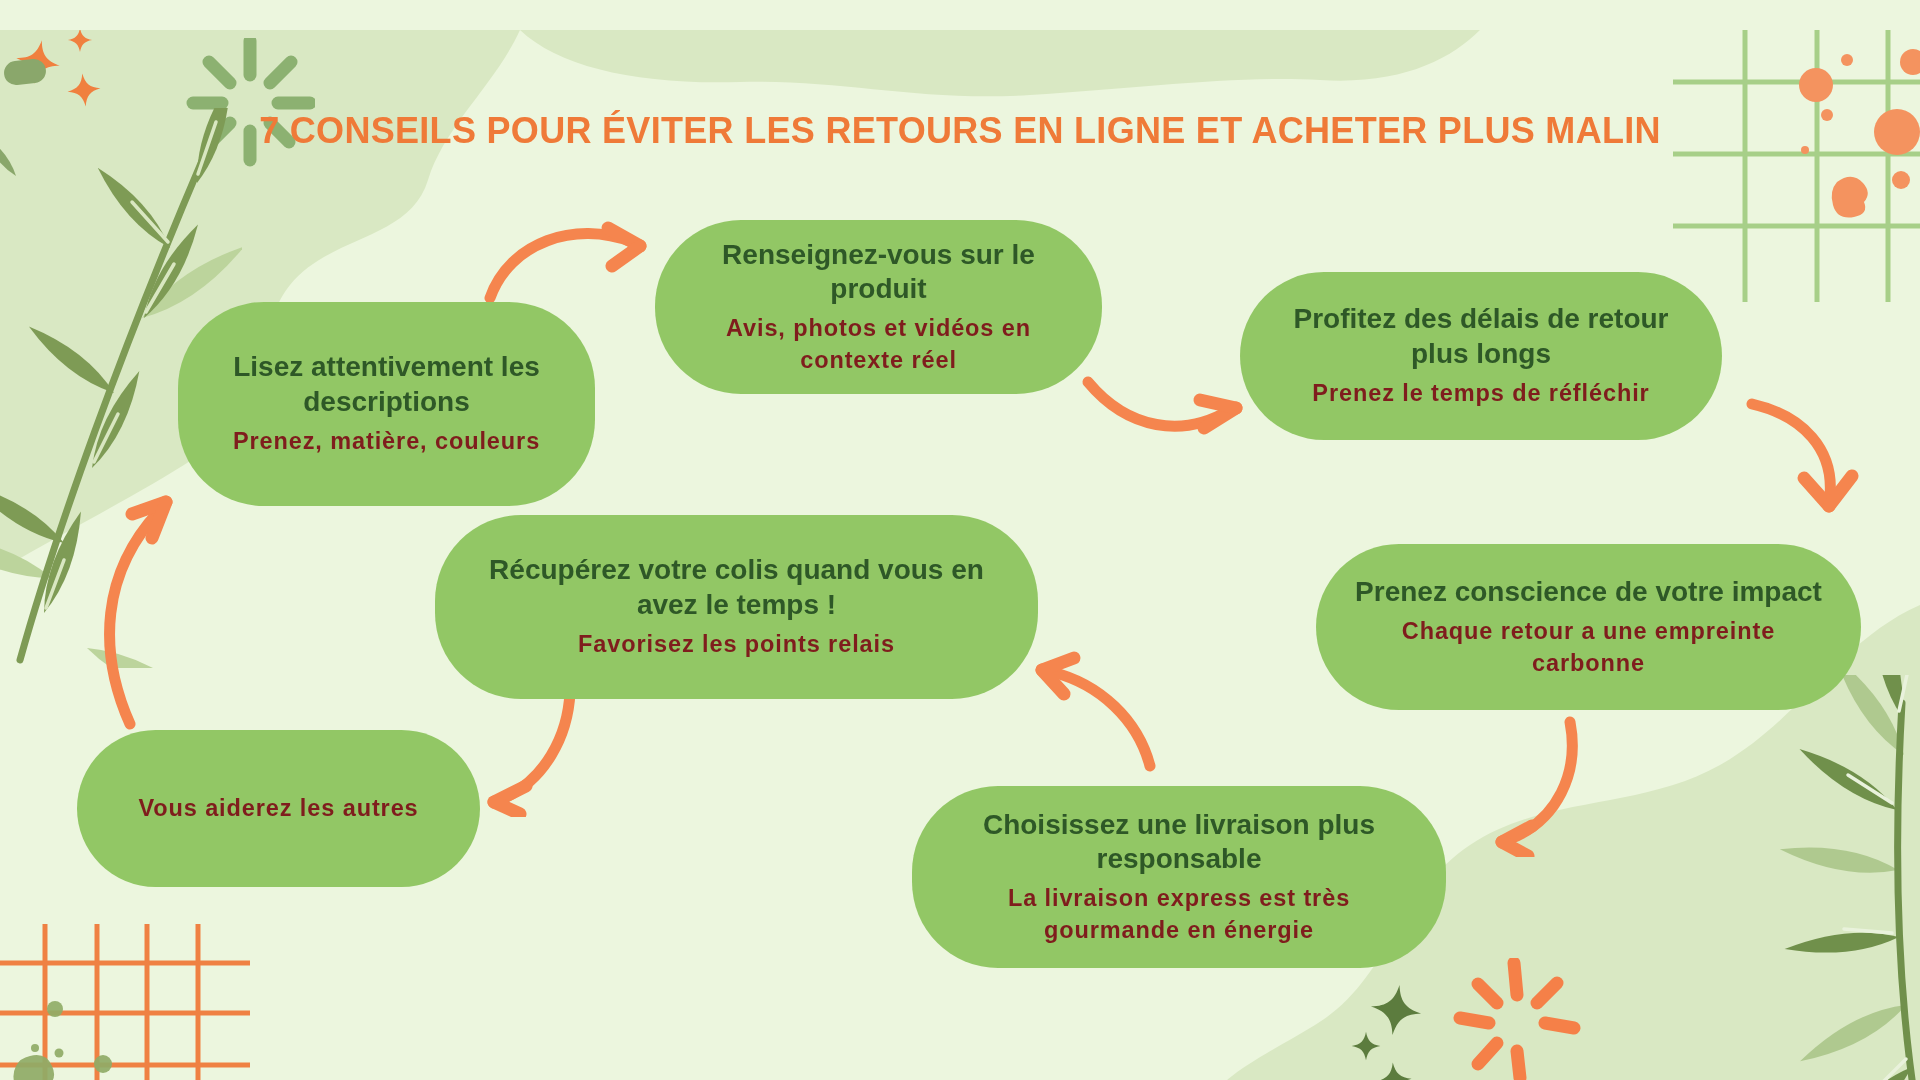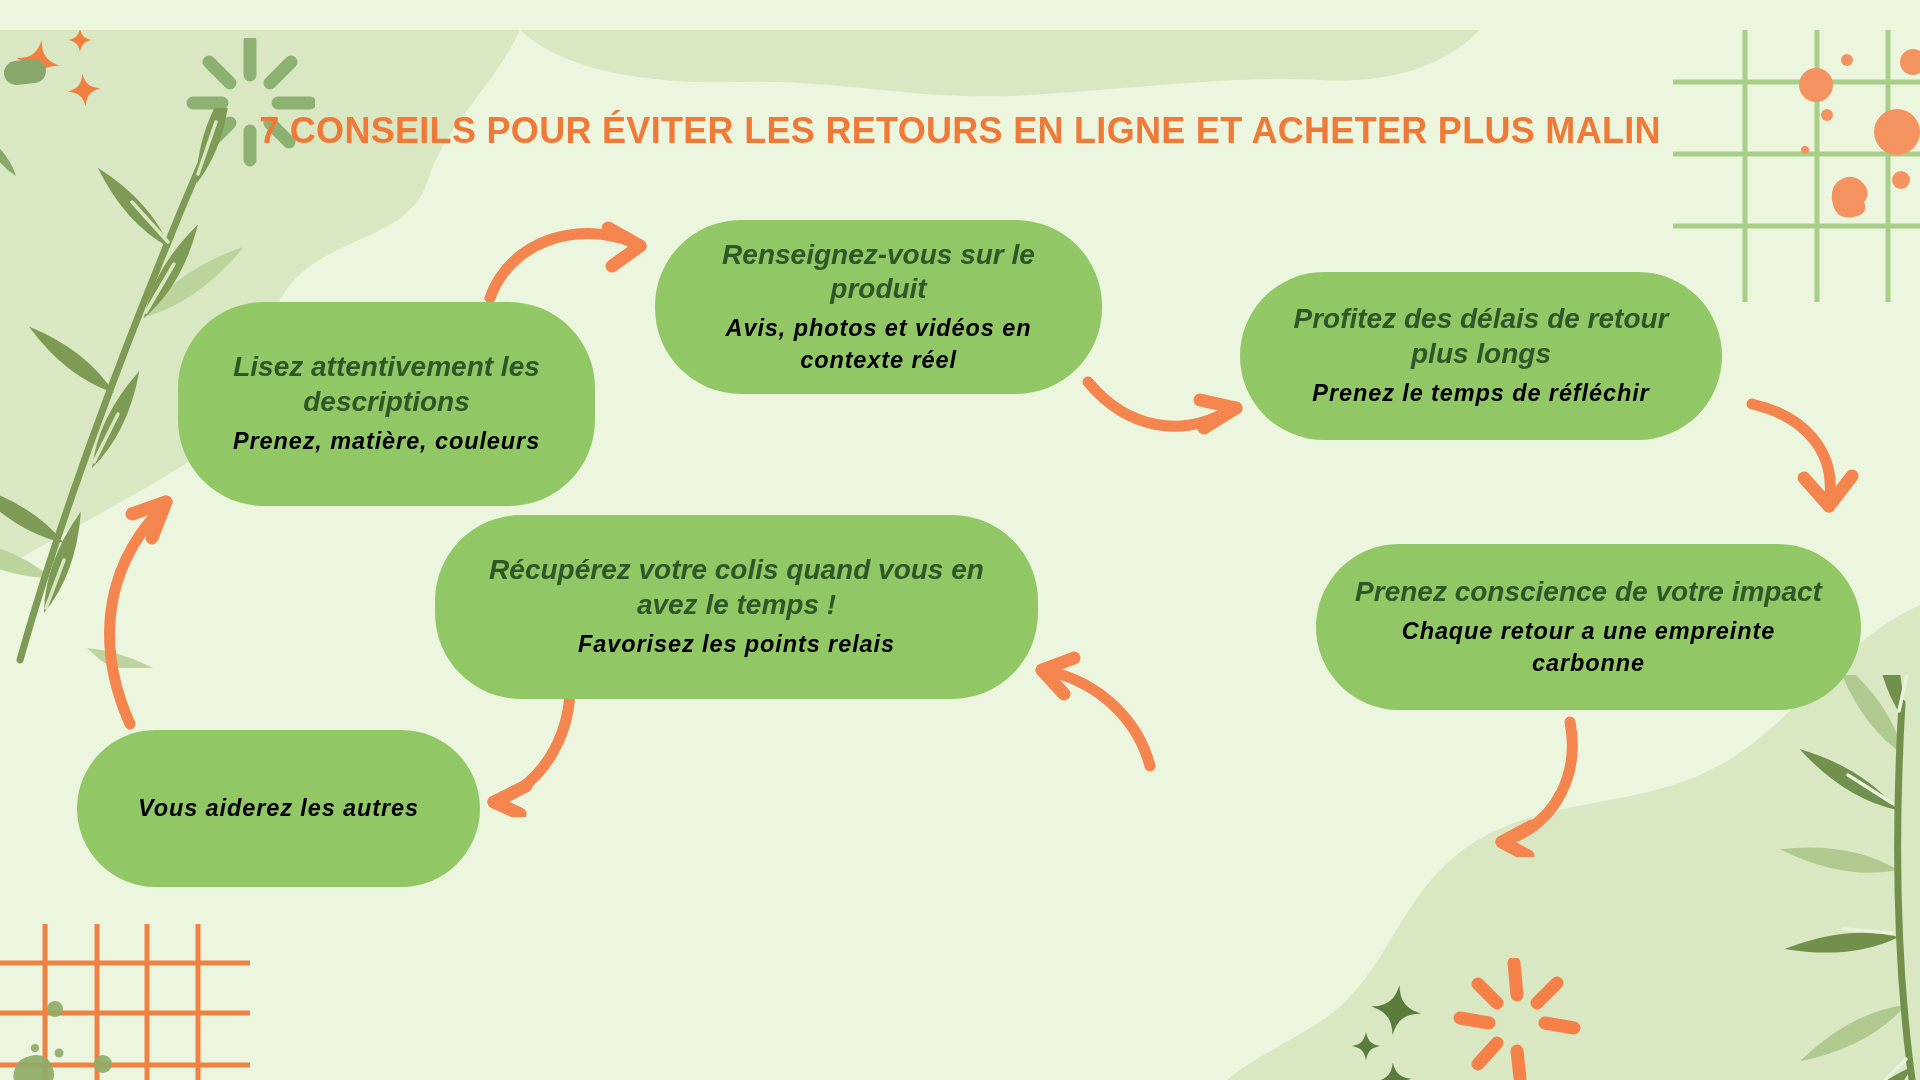--- a/index.html
+++ b/index.html
@@ -5,23 +5,23 @@
   html,body{margin:0;padding:0;background:#ECF6DE;}
   .canvas{position:relative;width:1920px;height:1080px;overflow:hidden;background:#ECF6DE;
           font-family:"Liberation Sans",sans-serif;margin-top:30px;}
   .bg-blobs{position:absolute;left:0;top:0;z-index:0;}
   .deco{position:absolute;z-index:1;}
   .arrow{position:absolute;z-index:2;}
   .title{position:absolute;top:80px;left:0;width:100%;text-align:center;z-index:3;
          font-size:36px;font-weight:700;letter-spacing:.3px;color:#EF7A38;}
   .bubble{position:absolute;z-index:3;background:#92C765;border-radius:86px;
           display:flex;flex-direction:column;align-items:center;justify-content:center;
-          text-align:center;padding:10px 32px;box-sizing:border-box;gap:7px;font-style:italic;}
+          text-align:center;padding:10px 32px;box-sizing:border-box;gap:7px;}
   .bubble-heading{color:#2E5827;font-size:28px;font-weight:700;line-height:1.22;}
-  .bubble-sub{color:#000000;font-size:23.5px;font-weight:700;letter-spacing:.9px;line-height:1.35;}
+  .bubble-sub{color:#7f1d1d;font-size:23.5px;font-weight:700;letter-spacing:.9px;line-height:1.35;}
   .bottom-artifact{position:absolute;left:147px;top:1070px;width:50px;height:10px;
                    background:#3A3FAE;z-index:4;}
 </style>
 </head>
 <body>
 
 <div class="canvas">
 
   <svg class="bg-blobs" width="1920" height="1080" viewBox="0 0 1920 1080">
     <path fill="#D9E8C3" d="M0,0 L520,0 C495,55 445,95 428,150 C410,210 330,205 290,255 C250,305 295,340 255,380 C205,432 120,470 0,540 Z"></path>
@@ -232,20 +232,24 @@
   <div class="bubble" style="left:1316px;top:514px;width:545px;height:166px">
     <div class="bubble-heading">Prenez conscience de votre impact</div>
     <div class="bubble-sub">Chaque retour a une empreinte carbonne</div>
   </div>
 
   <div class="bubble" style="left:1240px;top:242px;width:482px;height:168px">
     <div class="bubble-heading">Profitez des délais de retour plus longs</div>
     <div class="bubble-sub">Prenez le temps de réfléchir</div>
   </div>
 
+  <div class="bubble" style="left:912px;top:756px;width:534px;height:182px">
+    <div class="bubble-heading">Choisissez une livraison plus responsable</div>
+    <div class="bubble-sub">La livraison express est très gourmande en énergie</div>
+  </div>
 
   <div class="bubble" style="left:435px;top:485px;width:603px;height:184px">
     <div class="bubble-heading">Récupérez votre colis quand vous en avez le temps !</div>
     <div class="bubble-sub">Favorisez les points relais</div>
   </div>
 
   <div class="bubble" style="left:77px;top:700px;width:403px;height:157px">
     <div class="bubble-sub">Vous aiderez les autres</div>
   </div>
 

